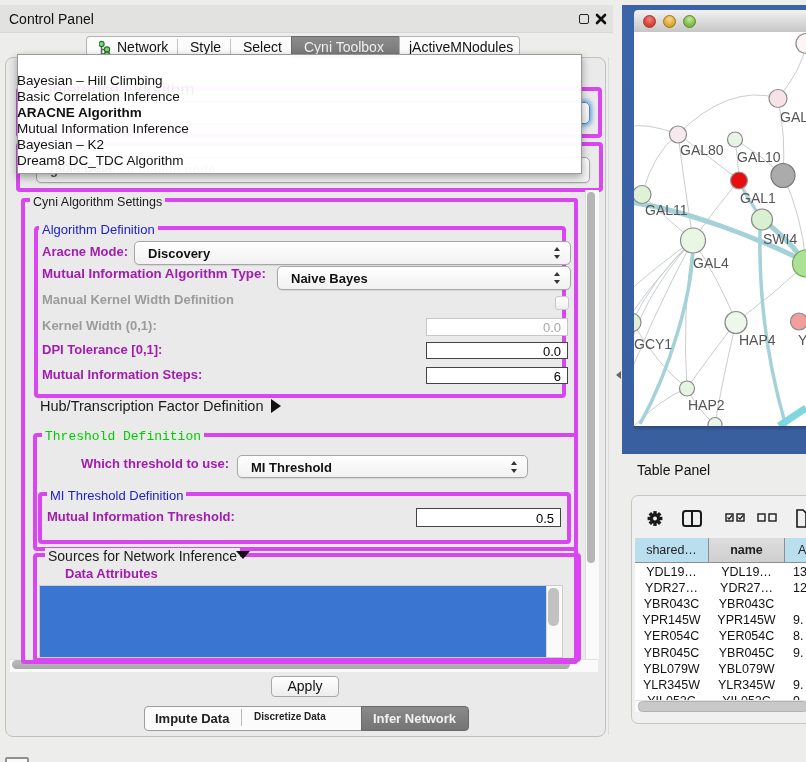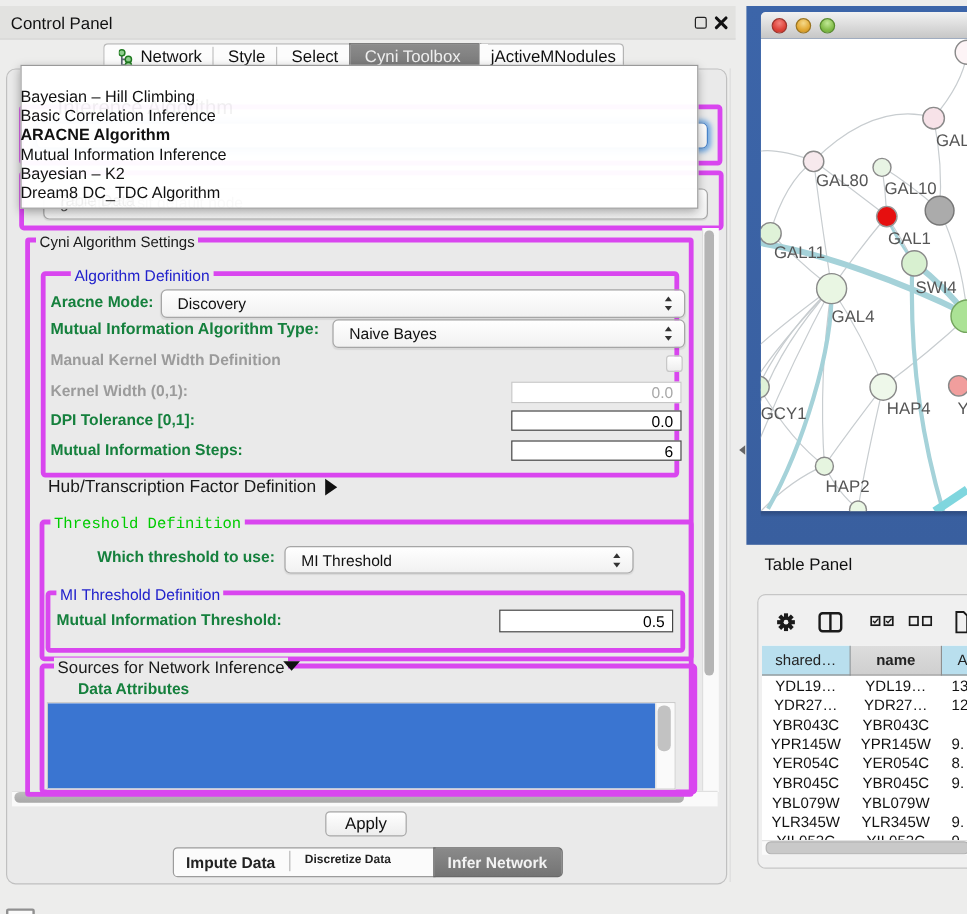--- a/index.html
+++ b/index.html
@@ -1,21 +1,21 @@
 <!DOCTYPE html>
 <html><head><meta charset="utf-8">
 <style>
 html,body{margin:0;padding:0;}
 body{width:806px;height:762px;overflow:hidden;background:#ededec;font-family:"Liberation Sans",sans-serif;position:relative;}
 .abs{position:absolute;}
-.lbl{position:absolute;font-size:13px;font-weight:bold;color:#15803d;white-space:nowrap;}
+.lbl{position:absolute;font-size:13px;font-weight:bold;color:#a21caf;white-space:nowrap;}
 .group{position:absolute;border:4px solid #d946ef;border-radius:4px;}
 .gtitle{position:absolute;top:-7px;font-size:13px;background:#eaeaea;padding:0 3px;white-space:nowrap;line-height:14px;}
 .combo{position:absolute;border:1px solid #a6a6a6;border-radius:5px;background:linear-gradient(#ffffff,#f1f1f1);box-shadow:0 1px 1px rgba(0,0,0,0.08);}
-.combo .ct{position:absolute;left:13px;top:50%;transform:translateY(-50%);font-size:13px;color:#111;white-space:nowrap;}
+.combo .ct{position:absolute;left:13px;top:50%;transform:translateY(-50%);font-size:13px;color:#111;white-space:nowrap;font-weight:bold;}
 .step{position:absolute;right:9px;top:50%;width:7px;height:12px;transform:translateY(-50%);}
 .step:before{content:"";position:absolute;left:0;top:0;border-left:3.5px solid transparent;border-right:3.5px solid transparent;border-bottom:4.5px solid #333;}
 .step:after{content:"";position:absolute;left:0;bottom:0;border-left:3.5px solid transparent;border-right:3.5px solid transparent;border-top:4.5px solid #333;}
 .field{position:absolute;background:#fff;font-size:13px;}
 .fv{position:absolute;right:6px;top:50%;transform:translateY(-50%);}
 </style></head>
 <body>
 
 <div class="abs" style="left:0;top:5px;width:613px;height:27px;background:#e2e2e0;border-bottom:1px solid #d6d6d4;"></div>
 <div class="abs" style="left:9px;top:11px;font-size:14px;color:#111;">Control Panel</div>
@@ -56,21 +56,21 @@
 <div class="abs" style="left:585px;top:190px;width:13px;height:470px;background:#fafafa;border-left:1px solid #dedede;"></div>
 <div class="abs" style="left:586.5px;top:192px;width:8px;height:371px;background:#b5b5b5;border-radius:4.5px;"></div>
 <div class="abs" style="left:10px;top:659px;width:588px;height:12px;background:#fafafa;border-top:1px solid #e0e0e0;"></div>
 <div class="abs" style="left:12px;top:660px;width:558px;height:9px;background:linear-gradient(#bdbdbd,#a8a8a8);border-radius:4.5px;"></div>
 
 <div class="group" style="left:21px;top:198px;width:549px;height:458px;border-radius:3px;">
   <span class="gtitle" style="left:5px;color:#1a1a1a;font-size:12.5px;">Cyni Algorithm Settings</span>
 </div>
 
 <div class="group" style="left:34px;top:226px;width:524px;height:164px;">
-  <span class="gtitle" style="left:21px;color:#2121cc;">Algorithm Definition</span>
+  <span class="gtitle" style="left:1px;color:#2121cc;">Algorithm Definition</span>
 </div>
 <div class="lbl" style="left:42px;top:244px;">Aracne Mode:</div>
 <div class="combo" style="left:134px;top:241px;width:435px;height:22px;">
     <span class="ct">Discovery</span>
     <span class="step"></span>
   </div>
 <div class="lbl" style="left:42px;top:266px;font-size:13.3px;">Mutual Information Algorithm Type:</div>
 <div class="combo" style="left:277px;top:266px;width:292px;height:22px;">
     <span class="ct">Naive Bayes</span>
     <span class="step"></span>

